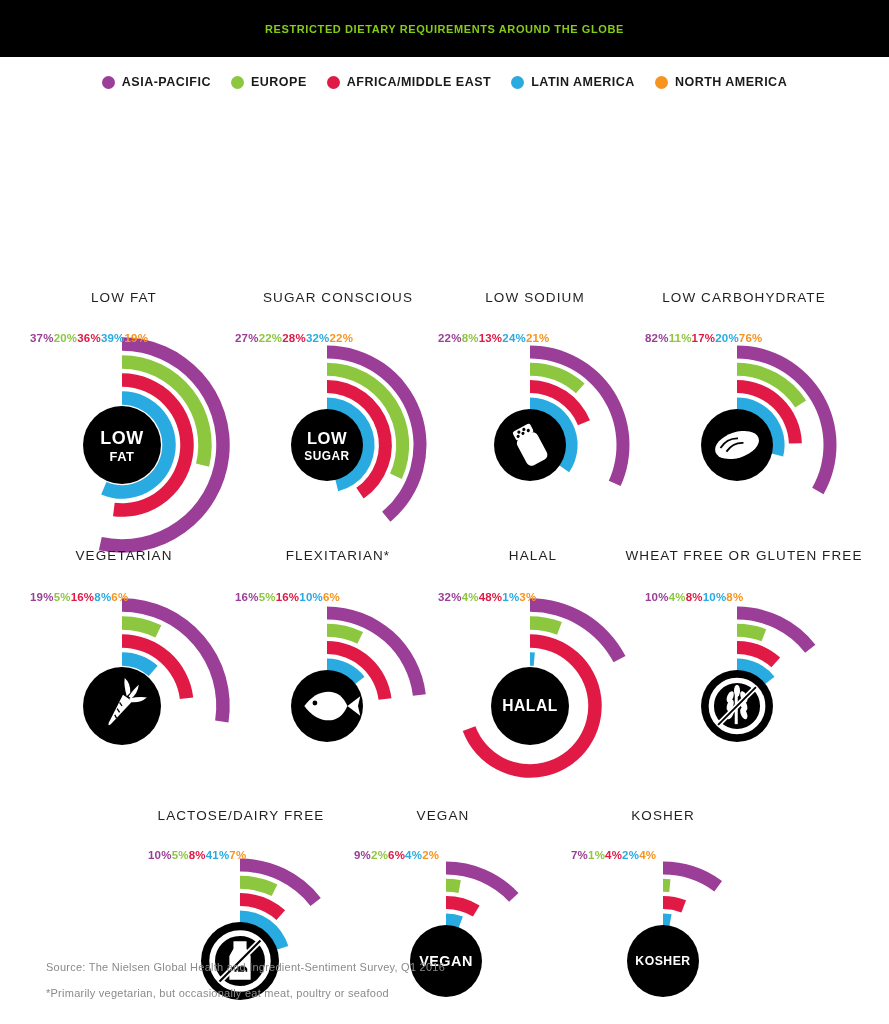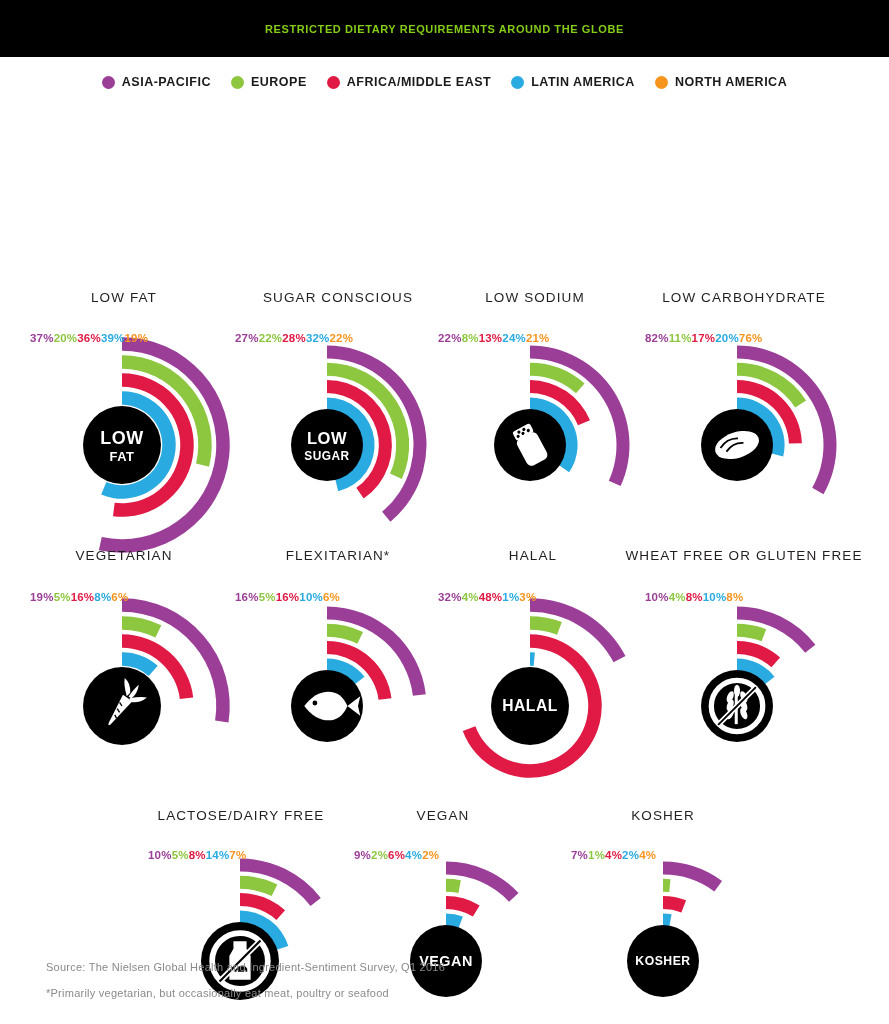--- a/index.html
+++ b/index.html
@@ -295,21 +295,21 @@
         <path d="M -16 -5 q -6 -3 -8 -8 q 6 1 9 5 Z"></path>
       </g>
       <line x1="-25" y1="25" x2="25" y2="-25" stroke="#fff" stroke-width="7"></line>
       <line x1="-25" y1="25" x2="25" y2="-25" stroke="#000" stroke-width="2.5"></line>
       </g>
     </svg>
     <div class="labels" style="left: 148px; top: 760px; width: 90px;">
       <div class="pct" style="color: rgb(155, 62, 151);">10%</div>
       <div class="pct" style="color: rgb(141, 198, 63);">5%</div>
       <div class="pct" style="color: rgb(224, 26, 69);">8%</div>
-      <div class="pct" style="color: rgb(41, 171, 226);">14%</div>
+      <div class="pct" style="color: rgb(41, 171, 226);">41%</div>
       <div class="pct" style="color: rgb(247, 148, 30);">7%</div>
     </div>
     <div class="cell-title" style="position: absolute; left: 303px; top: 718px; width: 280px;">VEGAN</div>
     <svg class="dial-svg" width="889" height="1024" style="position: absolute; left: 0px; top: 0px; pointer-events: none;">
       <path d="M 446 772.5 A 99.5 99.5 0 0 1 518.5323784284304 803.8875629600955 L 509.0557862719521 812.7866753371684 A 86.5 86.5 0 0 0 446 785.5 Z" fill="#9B3E97"></path>
       <path d="M 446 789.8 A 82.2 82.2 0 0 1 460.83867373959606 791.1504250991397 L 458.49192485133875 803.9368542197137 A 69.2 69.2 0 0 0 446 802.8 Z" fill="#8DC63F"></path>
       <path d="M 446 807.1 A 64.9 64.9 0 0 1 479.6199529083162 816.4868595155831 L 472.8856017864655 827.6065948976698 A 51.9 51.9 0 0 0 446 820.1 Z" fill="#E01A45"></path>
       <path d="M 446 824.4 A 47.599999999999994 47.599999999999994 0 0 1 462.9030914106273 827.5022978035497 L 458.28670089932154 839.6550315966979 A 34.599999999999994 34.599999999999994 0 0 0 446 837.4 Z" fill="#29ABE2"></path>
       <path d="M 446 841.7 A 30.299999999999997 30.299999999999997 0 0 1 451.46973010109195 842.1977844343544 L 449.1229812128347 854.9842135549284 A 17.299999999999997 17.299999999999997 0 0 0 446 854.7 Z" fill="#F7941E"></path>
       <circle cx="446" cy="872" r="36" fill="#000"></circle>

